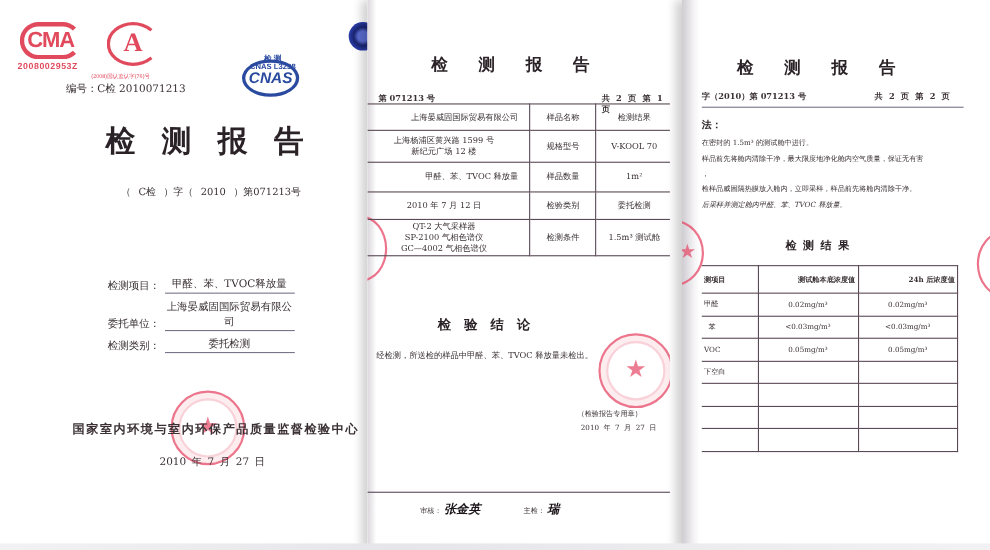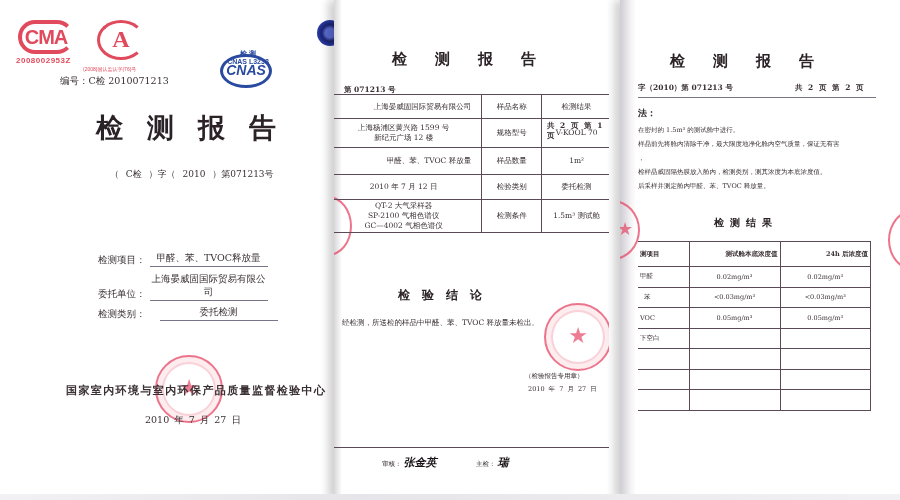--- a/index.html
+++ b/index.html
@@ -17,34 +17,34 @@
   .ilac span { background: #ffffff; padding: 0 1px; }
   .cnas { left: 220px; top: 14px; width: 52px; height: 34px; border: 3px solid #2a4aa0; border-top-color: #2a4aa0; border-radius: 50%; color: #2a4aa0; font: italic bold 14px "Liberation Sans", sans-serif; text-align: center; line-height: 26px; margin-top: 40px; }
   .cnas-sub { position: absolute; left: 218px; top: 50px; font: bold 7px "Liberation Sans", sans-serif; color: #2a4aa0; text-align: center; width: 60px; line-height: 8px; }
   .hologram { left: 317px; top: 20px; width: 26px; height: 26px; border-radius: 50%; background: radial-gradient(circle, #5a6cd0 0 25%, #1a2470 45%, #2a3ca8 70%, #111a50 100%); }
 
   .serial { position: absolute; left: 60px; top: 75px; font-size: 9.5px; color: #3a3034; }
   .title1 { position: absolute; left: 96px; top: 110px; font: bold 27px "DejaVu Serif", serif; letter-spacing: 24px; color: #2a2226; }
   .docno { position: absolute; left: 110px; top: 168px; font-size: 9px; color: #3a3034; word-spacing: 4px; }
   .field { position: absolute; left: 98px; font-size: 9.5px; color: #3a3034; display: flex; align-items: flex-end; }
   .field .val { display: inline-block; width: 118px; border-bottom: 1.5px solid #7a7488; text-align: center; margin-left: 4px; padding-bottom: 1px; }
-  .f1 { top: 252px; } .f2 { top: 273px; } .f3 { top: 306px; gap: 10px; }
+  .f1 { top: 252px; } .f2 { top: 273px; } .f3 { top: 306px; }
   .org { position: absolute; left: 66px; top: 383px; font: bold 11px "DejaVu Serif", serif; letter-spacing: 1.4px; color: #3a3034; }
   .date1 { position: absolute; left: 145px; top: 414px; font-size: 9.5px; color: #3a3034; word-spacing: 2px; }
   .stamp { position: absolute; border: 2px solid rgba(230,70,100,0.75); border-radius: 50%; }
   .stamp::after { content: "★"; position: absolute; left: 0; right: 0; top: 50%; transform: translateY(-55%); text-align: center; color: rgba(230,70,100,0.7); }
   .stamp1 { left: 155px; top: 355px; width: 68px; height: 68px; box-shadow: inset 0 0 0 5px rgba(255,255,255,0.6), inset 0 0 0 7px rgba(230,70,100,0.25); }
   .stamp1::after { font-size: 22px; }
 
   
   .page2 { position: absolute; left: 334px; top: 0; width: 275px; height: 500px; background: #ffffff; box-shadow: -6px 0 8px rgba(0,0,0,0.18); overflow: hidden; }
   .page2::before { content: ""; position: absolute; left: 0; top: 0; width: 8px; height: 100%; background: linear-gradient(to right, #d9d6da, #ffffff); }
   .title2 { position: absolute; left: 58px; top: 50px; font: bold 15px "DejaVu Serif", serif; letter-spacing: 28px; color: #2a2226; }
   .p2-no { position: absolute; left: 10px; top: 85px; font: bold 7.5px "DejaVu Serif", serif; color: #3a3034; }
-  .p2-pg { position: absolute; left: 213px; top: 85px; font: bold 7.5px "DejaVu Serif", serif; color: #3a3034; word-spacing: 3px; margin-top: 36px; }
+  .p2-pg { position: absolute; left: 213px; top: 85px; font: bold 7.5px "DejaVu Serif", serif; color: #3a3034; word-spacing: 3px; }
   .tbl2 { position: absolute; left: 0; top: 94px; width: 278px; border-collapse: collapse; font-size: 7.5px; color: #3a3034; }
   .tbl2 td { border: 1.2px solid #5a4a56; text-align: center; vertical-align: middle; line-height: 10px; padding: 1px 2px; }
   .tbl2 td:first-child { border-left: none; text-align: right; padding-right: 10px; }
   .tbl2 .lbl { width: 60px; }
   .p2-box { position: absolute; left: 0; top: 265px; width: 278px; height: 183px; border-right: 1.2px solid #5a4a56; border-bottom: 1.2px solid #5a4a56; }
   .concl-title { position: absolute; left: 64px; top: 287px; font: bold 12px "DejaVu Serif", serif; letter-spacing: 12px; color: #2a2226; }
   .concl-text { position: absolute; left: 8px; top: 318px; font-size: 7.5px; color: #3a3034; white-space: nowrap; }
   .stamp2 { left: 210px; top: 303px; width: 68px; height: 68px; box-shadow: inset 0 0 0 5px rgba(255,255,255,0.6), inset 0 0 0 7px rgba(230,70,100,0.25); }
   .stamp2::after { font-size: 22px; }
   .stamp-label { position: absolute; left: 191px; top: 372px; font-size: 6.5px; color: #3a3034; }
@@ -57,21 +57,21 @@
 
   
   .page3 { position: absolute; left: 620px; top: 0; width: 280px; height: 500px; background: #ffffff; box-shadow: -6px 0 8px rgba(0,0,0,0.18); overflow: hidden; }
   .page3::before { content: ""; position: absolute; left: 0; top: 0; width: 16px; height: 100%; background: linear-gradient(to right, #cfccd2, #f4f3f5 70%, #ffffff); }
   .title3 { position: absolute; left: 50px; top: 52px; font: bold 15px "DejaVu Serif", serif; letter-spacing: 28px; color: #2a2226; }
   .p3-no { position: absolute; left: 18px; top: 83px; font: bold 7.5px "DejaVu Serif", serif; color: #3a3034; }
   .p3-pg { position: absolute; left: 175px; top: 83px; font: bold 7.5px "DejaVu Serif", serif; color: #3a3034; word-spacing: 3px; }
   .p3-rule { position: absolute; left: 18px; top: 97px; width: 238px; border-top: 1.5px solid #7a7488; }
   .method-h { position: absolute; left: 18px; top: 107px; font: bold 9px "DejaVu Serif", serif; color: #2a2226; }
   .method-line { position: absolute; left: 18px; font-size: 6.5px; color: #3a3034; white-space: nowrap; }
-  .m1 { top: 126px; } .m2 { top: 140px; } .m3 { top: 154px; } .m4 { top: 168px; } .m5 { top: 182px; }
+  .m1 { top: 126px; } .m2 { top: 140px; } .m3 { top: 154px; } .m4 { top: 168px; } .m5 { top: 182px; font-style: italic; }
   .result-title { position: absolute; left: 94px; top: 216px; font: bold 10px "DejaVu Serif", serif; letter-spacing: 6px; color: #2a2226; }
   .tbl3 { position: absolute; left: 18px; top: 241px; width: 233px; border-collapse: collapse; font-size: 6.5px; color: #3a3034; }
   .tbl3 td, .tbl3 th { border: 1.2px solid #5a4a56; height: 20.5px; padding: 0 2px; vertical-align: middle; }
   .tbl3 th { font-weight: bold; height: 25px; text-align: right; }
   .tbl3 td:first-child, .tbl3 th:first-child { border-left: none; text-align: left; width: 51px; }
   .tbl3 td:not(:first-child) { text-align: center; }
   .tbl3 .c2 { width: 91px; }
   .stamp-edge-r1 { left: -35px; top: 200px; width: 55px; height: 60px; }
   .stamp-edge-r1::after { font-size: 18px; left: 25px; }
   .stamp-edge-r2 { left: 268px; top: 210px; width: 50px; height: 60px; }
@@ -174,21 +174,21 @@
   <div class="stamp stamp-edge-r2"></div>
   <div class="title3">检测报告</div>
   <div class="p3-no">字（2010）第 071213 号</div>
   <div class="p3-pg">共 2 页  第 2 页</div>
   <div class="p3-rule"></div>
 
   <div class="method-h">法：</div>
   <div class="method-line m1">在密封的 1.5m³ 的测试舱中进行。</div>
   <div class="method-line m2">样品前先将舱内清除干净，最大限度地净化舱内空气质量，保证无有害</div>
   <div class="method-line m3">，</div>
-  <div class="method-line m4">检样品威固隔热膜放入舱内，检测类别，测其浓度为本底浓度值。</div>
+  <div class="method-line m4">检样品威固隔热膜放入舱内，立即采样，样品前先将舱内清除干净。</div>
   <div class="method-line m5">后采样并测定舱内甲醛、苯、TVOC 释放量。</div>
 
   <div class="result-title">检测结果</div>
 
   <table class="tbl3">
     <tbody>
         <tr>
       <th>测项目</th>
       <th class="c2">测试舱本底浓度值</th>
       <th>24h 后浓度值</th>

